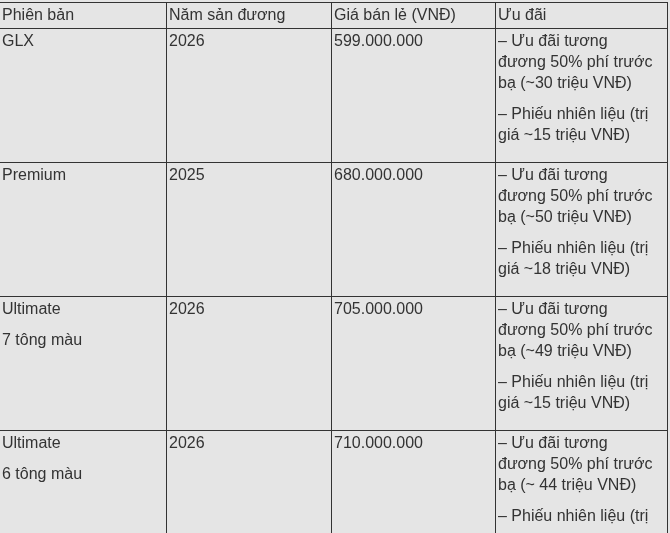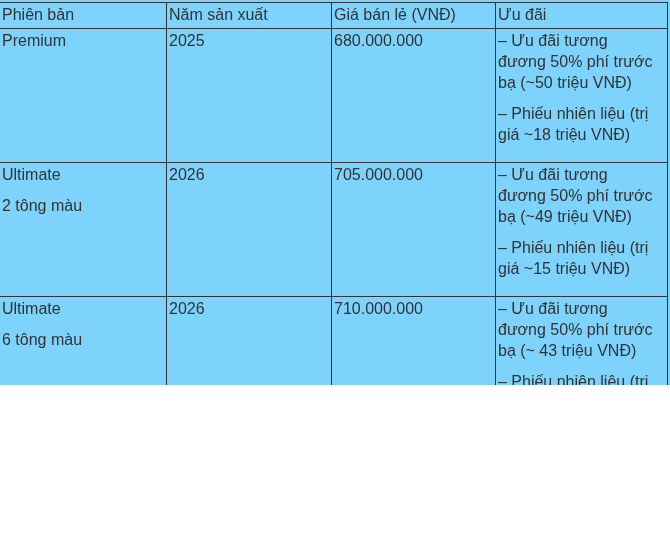--- a/index.html
+++ b/index.html
@@ -1,18 +1,18 @@
 <!DOCTYPE html>
 <html><head>
 <meta charset="utf-8">
 <style>
   html, body { margin: 0; padding: 0; background: #ffffff; }
   .page {
-    width: 670px; height: 385px; overflow: hidden; position: relative;
-    background: #7dd3fc; color: #333333;
+    width: 670px; height: 533px; overflow: hidden; position: relative;
+    background: #e5e5e5; color: #333333;
     font-family: "Liberation Sans", "DejaVu Sans", sans-serif;
     font-size: 16px; line-height: 21px;
   }
   table.pricing {
     border-collapse: collapse; table-layout: fixed;
     width: 668px; margin: 2px 0 0 -1px;
   }
   th, td {
     border: 1px solid #333333;
     vertical-align: top; text-align: left;
@@ -31,26 +31,44 @@
   <table class="pricing">
     <colgroup>
       <col style="width:167px">
         <col style="width:165px">
         <col style="width:164px">
         <col style="width:172px">
     </colgroup>
     <thead>
       <tr>
         <th>Phiên bản</th>
-        <th>Năm sản xuất</th>
+        <th>Năm sản đương</th>
         <th>Giá bán lẻ (VNĐ)</th>
         <th>Ưu đãi</th>
       </tr>
     </thead>
     <tbody>
+      <tr>
+        <td>
+          <p>GLX</p>
+        </td>
+        <td>2026</td>
+        <td>599.000.000</td>
+        <td>
+          <p>
+            <span class="line">– Ưu đãi tương</span>
+            <span class="line">đương 50% phí trước</span>
+            <span class="line">bạ (~30 triệu VNĐ)</span>
+          </p>
+          <p>
+            <span class="line">– Phiếu nhiên liệu (trị</span>
+            <span class="line">giá ~15 triệu VNĐ)</span>
+          </p>
+        </td>
+      </tr>
       <tr>
         <td>
           <p>Premium</p>
         </td>
         <td>2025</td>
         <td>680.000.000</td>
         <td>
           <p>
             <span class="line">– Ưu đãi tương</span>
             <span class="line">đương 50% phí trước</span>
@@ -58,21 +76,21 @@
           </p>
           <p>
             <span class="line">– Phiếu nhiên liệu (trị</span>
             <span class="line">giá ~18 triệu VNĐ)</span>
           </p>
         </td>
       </tr>
       <tr>
         <td>
           <p>Ultimate</p>
-          <p>2 tông màu</p>
+          <p>7 tông màu</p>
         </td>
         <td>2026</td>
         <td>705.000.000</td>
         <td>
           <p>
             <span class="line">– Ưu đãi tương</span>
             <span class="line">đương 50% phí trước</span>
             <span class="line">bạ (~49 triệu VNĐ)</span>
           </p>
           <p>
@@ -85,21 +103,21 @@
         <td>
           <p>Ultimate</p>
           <p>6 tông màu</p>
         </td>
         <td>2026</td>
         <td>710.000.000</td>
         <td>
           <p>
             <span class="line">– Ưu đãi tương</span>
             <span class="line">đương 50% phí trước</span>
-            <span class="line">bạ (~ 43 triệu VNĐ)</span>
+            <span class="line">bạ (~ 44 triệu VNĐ)</span>
           </p>
           <p>
             <span class="line">– Phiếu nhiên liệu (trị</span>
           </p>
         </td>
       </tr>
     </tbody>
   </table>
 </div>
 

